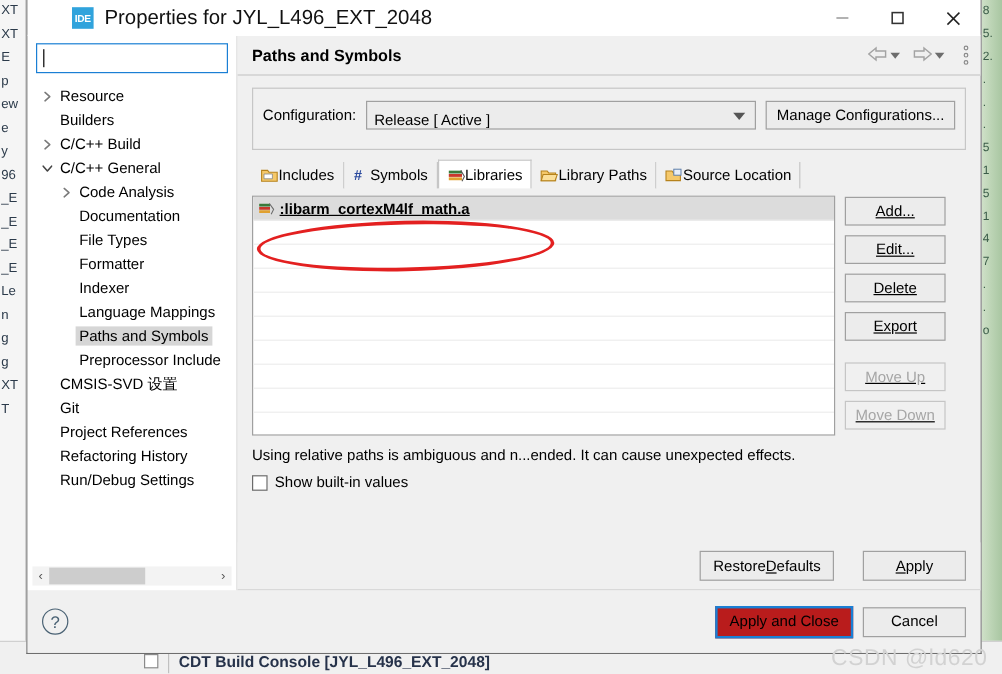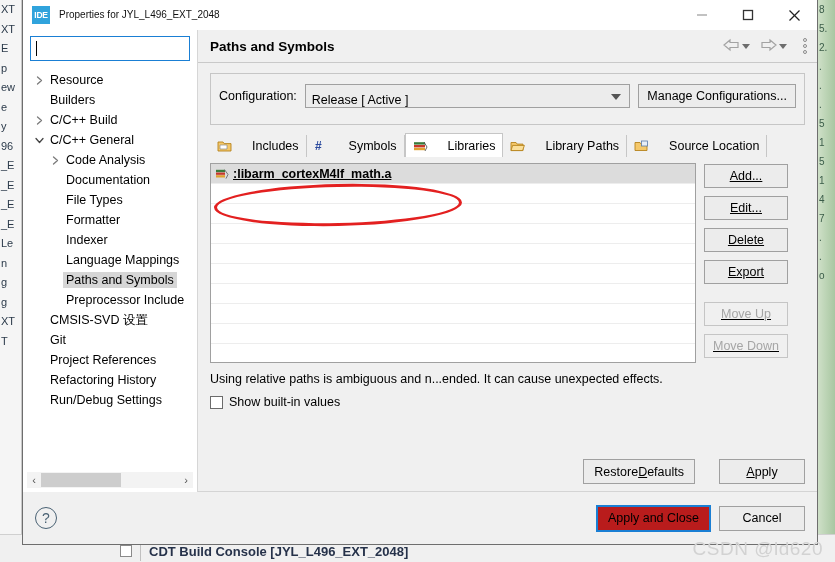--- a/index.html
+++ b/index.html
@@ -60,29 +60,30 @@
     display: flex; flex-direction: column;
   }
 
   
   #titlebar {
     height: 30px; background: #ffffff;
     display: flex; align-items: center;
     border-bottom: 1px solid #ffffff;
     flex: 0 0 30px;
     position: relative;
+    padding-left: 28px;
   }
   #app-icon {
     width: 18px; height: 18px; margin-left: 9px; margin-right: 9px;
     background: #30a3dc; color: #fff;
     font-size: 8.5px; font-weight: bold;
     display: flex; align-items: center; justify-content: center;
     letter-spacing: -0.3px;
   }
-  #title-text { font-size: 10px; color: #111; }
+  #title-text { font-size: 17px; color: #111; }
   #wincontrols {
     position: absolute; right: 0; top: 0; height: 30px; display: flex;
   }
   .winbtn {
     width: 46px; height: 30px; display: flex;
     align-items: center; justify-content: center;
     color: #444; font-size: 12px;
   }
   .winbtn svg { display: block; }
 
@@ -169,21 +170,21 @@
   }
   #manage-btn {
     height: 24px; border: 1px solid #a0a0a0; background: #ececec;
     display: flex; align-items: center; padding: 0 8px; font-size: 12.5px;
     white-space: nowrap;
   }
 
   
   #tabstrip { display: flex; align-items: flex-end; height: 24px; position: relative; }
   .tab {
-    display: flex; align-items: center; gap: 20px;
+    display: flex; align-items: center; gap: 0;
     height: 22px; padding: 0 7px; font-size: 12.5px;
     border-right: 1px solid #c6c6c6;
     background: #f0f0f0;
     white-space: nowrap;
     margin-top: 48px;
   }
   .tab.active {
     background: #ffffff; height: 24px;
     border-left: 1px solid #c6c6c6; border-top: 1px solid #c6c6c6; border-right: 1px solid #c6c6c6;
     position: relative; z-index: 3;

